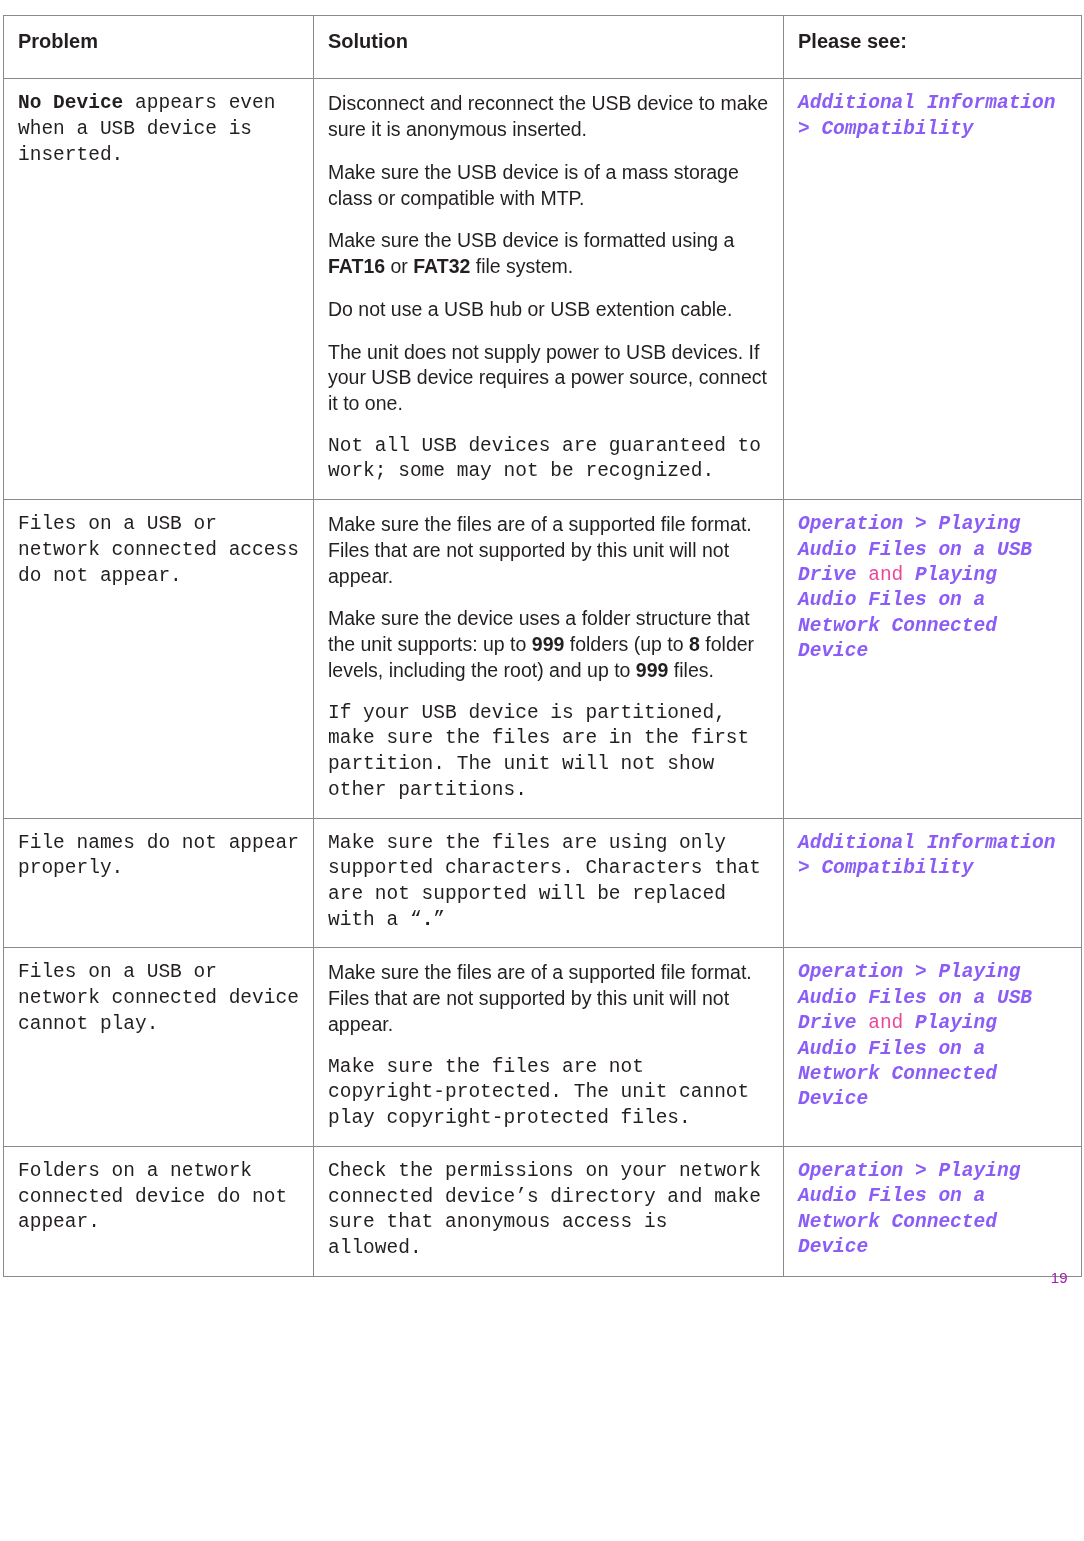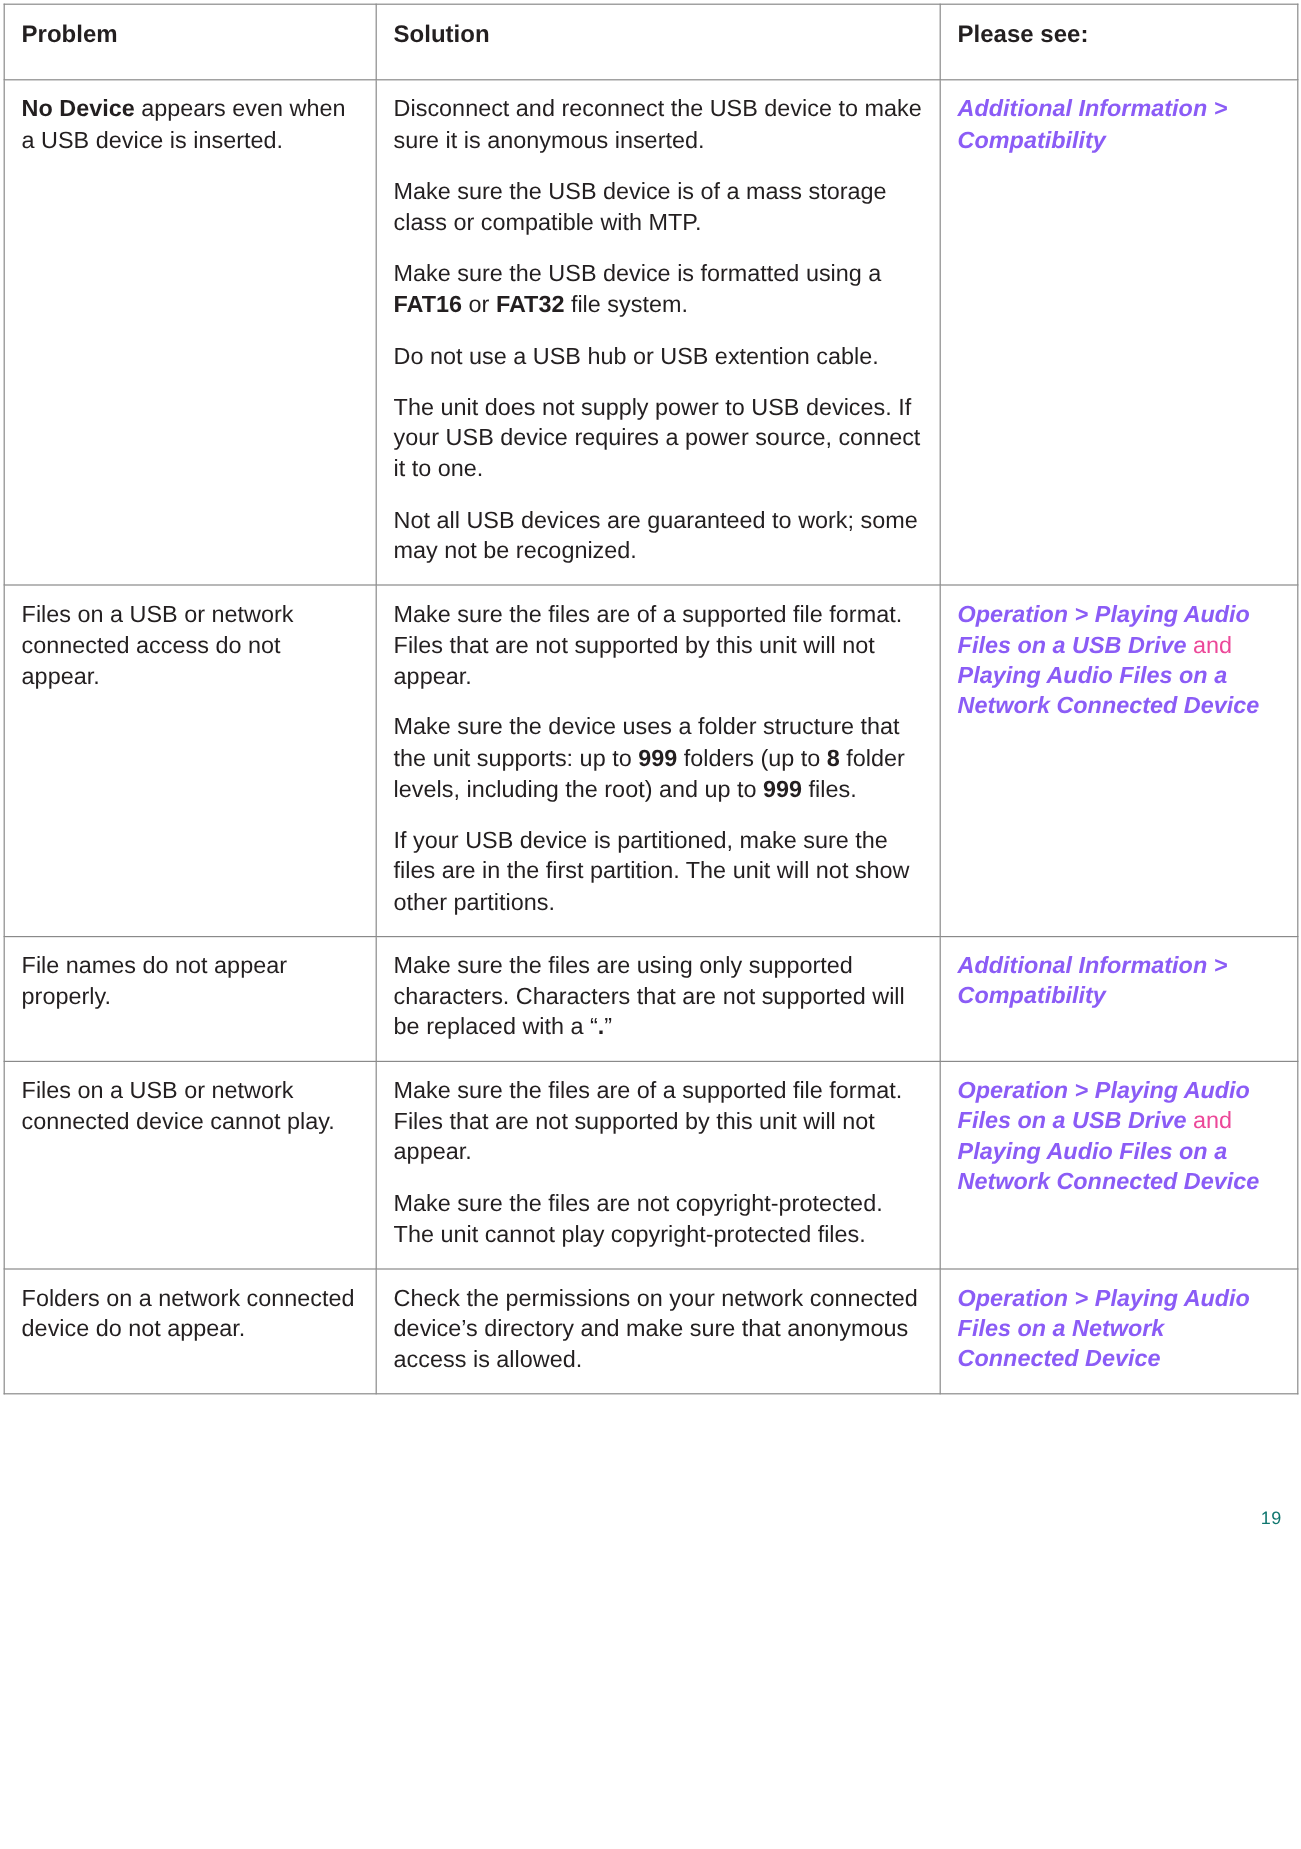--- a/index.html
+++ b/index.html
@@ -14,20 +14,21 @@
     color: #231f20;
     position: relative;
     overflow: hidden;
   }
 
   .page {
     position: relative;
     width: 1084px;
     height: 1290px;
     box-sizing: border-box;
+    margin-top: 12px;
   }
 
   table.tshoot {
     position: absolute;
     left: 3px;
     top: 3px;
     width: 1078px;
     border-collapse: collapse;
     table-layout: fixed;
   }
@@ -52,20 +53,21 @@
     padding-top: 12px;
     padding-bottom: 24px;
     text-align: left;
   }
 
   .cell-text p {
     margin: 0 0 17px 0;
   }
   .cell-text p:last-child {
     margin-bottom: 0;
+    font-family: Liberation Mono, monospace;
   }
 
   .problem-cell .cell-text p { margin-bottom: 0; }
 
   b, strong { font-weight: bold; }
 
   .xref {
     color: #8b5cf6;
     font-weight: bold;
     font-style: italic;
@@ -79,21 +81,21 @@
   .see-cell .cell-text p {
     margin: 0;
     line-height: 1.30;
   }
 
   .page-number {
     position: absolute;
     right: 16px;
     bottom: 16px;
     font-size: 15px;
-    color: #0f766e;
+    color: #a21caf;
     letter-spacing: 0.3px;
   }
 </style>
 </head>
 <body>
 
 <div class="page">
 
   <table class="tshoot">
     <colgroup>

